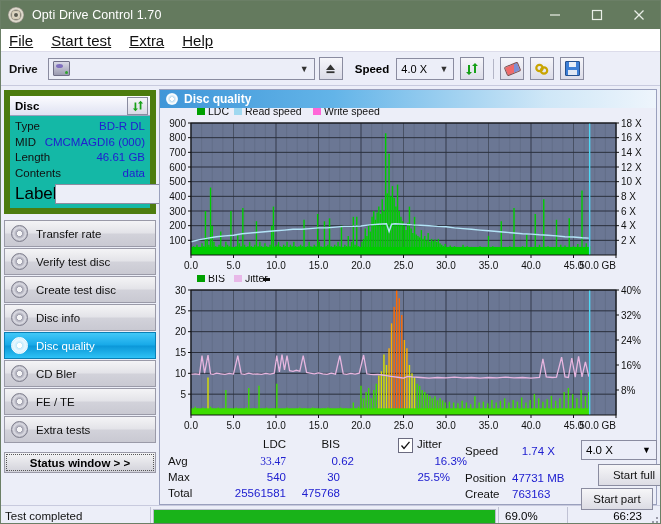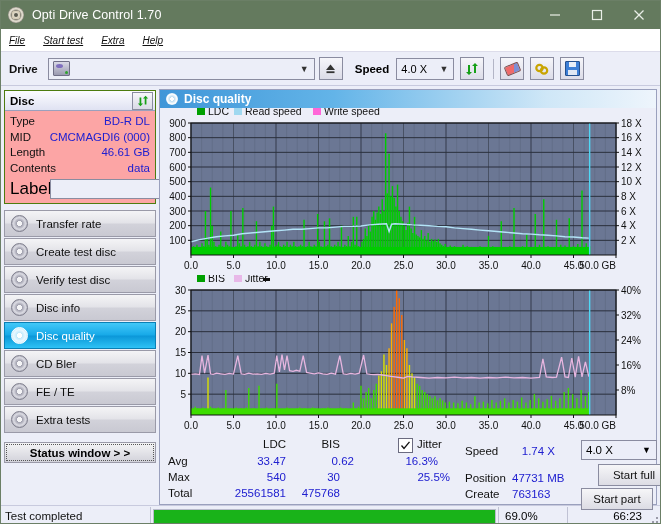--- a/index.html
+++ b/index.html
@@ -58,24 +58,23 @@
   
   .menubar {
     height: 22px;
     background: #ffffff;
     display: flex;
     align-items: center;
     padding-left: 8px;
     border-bottom: 1px solid #dcdcea;
   }
   .menu-item {
-    font-size: 10px;
+    font-size: 15px;
     color: #111;
     margin-right: 18px;
-    font-style: italic;
   }
   .menu-item u { text-decoration: underline; }
 
   
   .toolbar {
     height: 33px;
     background: #eceef8;
     display: flex;
     align-items: center;
     padding-left: 8px;
@@ -152,22 +151,22 @@
   
   .body {
     display: flex;
     height: 419px;
   }
   .sidebar { width: 158px; padding: 4px 3px 0 3px; box-sizing:border-box;}
   .content { flex: 1; padding: 3px 3px 0 0; box-sizing:border-box;}
 
   
   .disc-panel {
-    border: 1px solid #4d7c0f;
-    background: #fca5a5;
+    border: 6px solid #4d7c0f;
+    background: #14b8a6;
   }
   .disc-head {
     height: 19px;
     background: linear-gradient(#fcfcff,#dfe2f2);
     border-bottom: 1px solid #9aa0bd;
     display:flex;align-items:center;
     padding: 0 2px 0 5px;
     font-weight: bold; font-size: 11.5px;
   }
   .disc-head .spacer{flex:1;}
@@ -446,25 +445,25 @@
         </div>
       </div>
 
       <div class="nav">
         <div class="nav-btn">
           <span class="nav-ico"></span>
           <span>Transfer rate</span>
         </div>
         <div class="nav-btn">
           <span class="nav-ico"></span>
-          <span>Create test disc</span>
+          <span>Verify test disc</span>
         </div>
         <div class="nav-btn">
           <span class="nav-ico"></span>
-          <span>Verify test disc</span>
+          <span>Create test disc</span>
         </div>
         <div class="nav-btn">
           <span class="nav-ico"></span>
           <span>Disc info</span>
         </div>
         <div class="nav-btn active">
           <span class="nav-ico"></span>
           <span>Disc quality</span>
         </div>
         <div class="nav-btn">
@@ -1074,23 +1073,23 @@
           <div class="lbl" style="left:140px;top:3px;width:40px;text-align:right;">BIS</div>
 
           <div class="chk" style="left:238px;top:3px;">
             <svg width="11" height="11" viewBox="0 0 11 11">
                 <polyline points="1.5,5.5 4,8.5 9.5,1.8" fill="none" stroke="#111" stroke-width="1.3"></polyline>
               </svg>
           </div>
           <div class="lbl" style="left:257px;top:3px;">Jitter</div>
 
           <div class="lbl" style="left:8px;top:20px;">Avg</div>
-          <div class="val" style="left:78px;top:20px;width:48px;">33.47</div>
+          <div class="val" style="left:78px;top:20px;width:48px;font-family:Liberation Serif, serif;">33.47</div>
           <div class="val" style="left:148px;top:20px;width:46px;">0.62</div>
-          <div class="val" style="left:218px;top:20px;width:60px;">16.3%</div>
+          <div class="val" style="left:247px;top:20px;width:60px;">16.3%</div>
 
           <div class="lbl" style="left:8px;top:36px;">Max</div>
           <div class="val" style="left:78px;top:36px;width:48px;">540</div>
           <div class="val" style="left:134px;top:36px;width:46px;">30</div>
           <div class="val" style="left:230px;top:36px;width:60px;">25.5%</div>
 
           <div class="lbl" style="left:8px;top:52px;">Total</div>
           <div class="val" style="left:58px;top:52px;width:68px;">25561581</div>
           <div class="val" style="left:128px;top:52px;width:52px;">475768</div>
 

